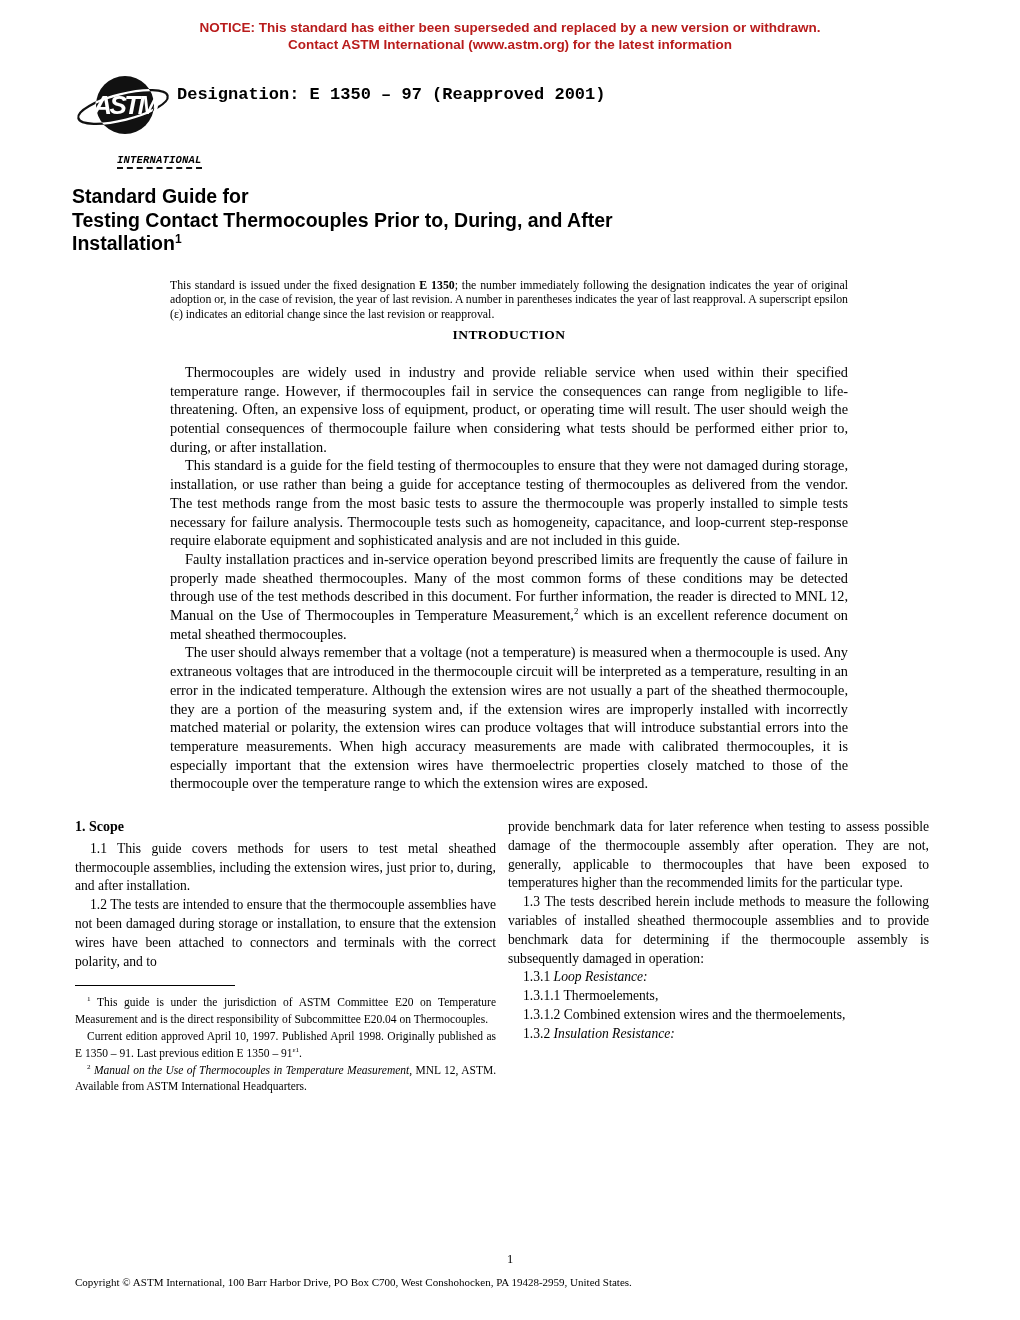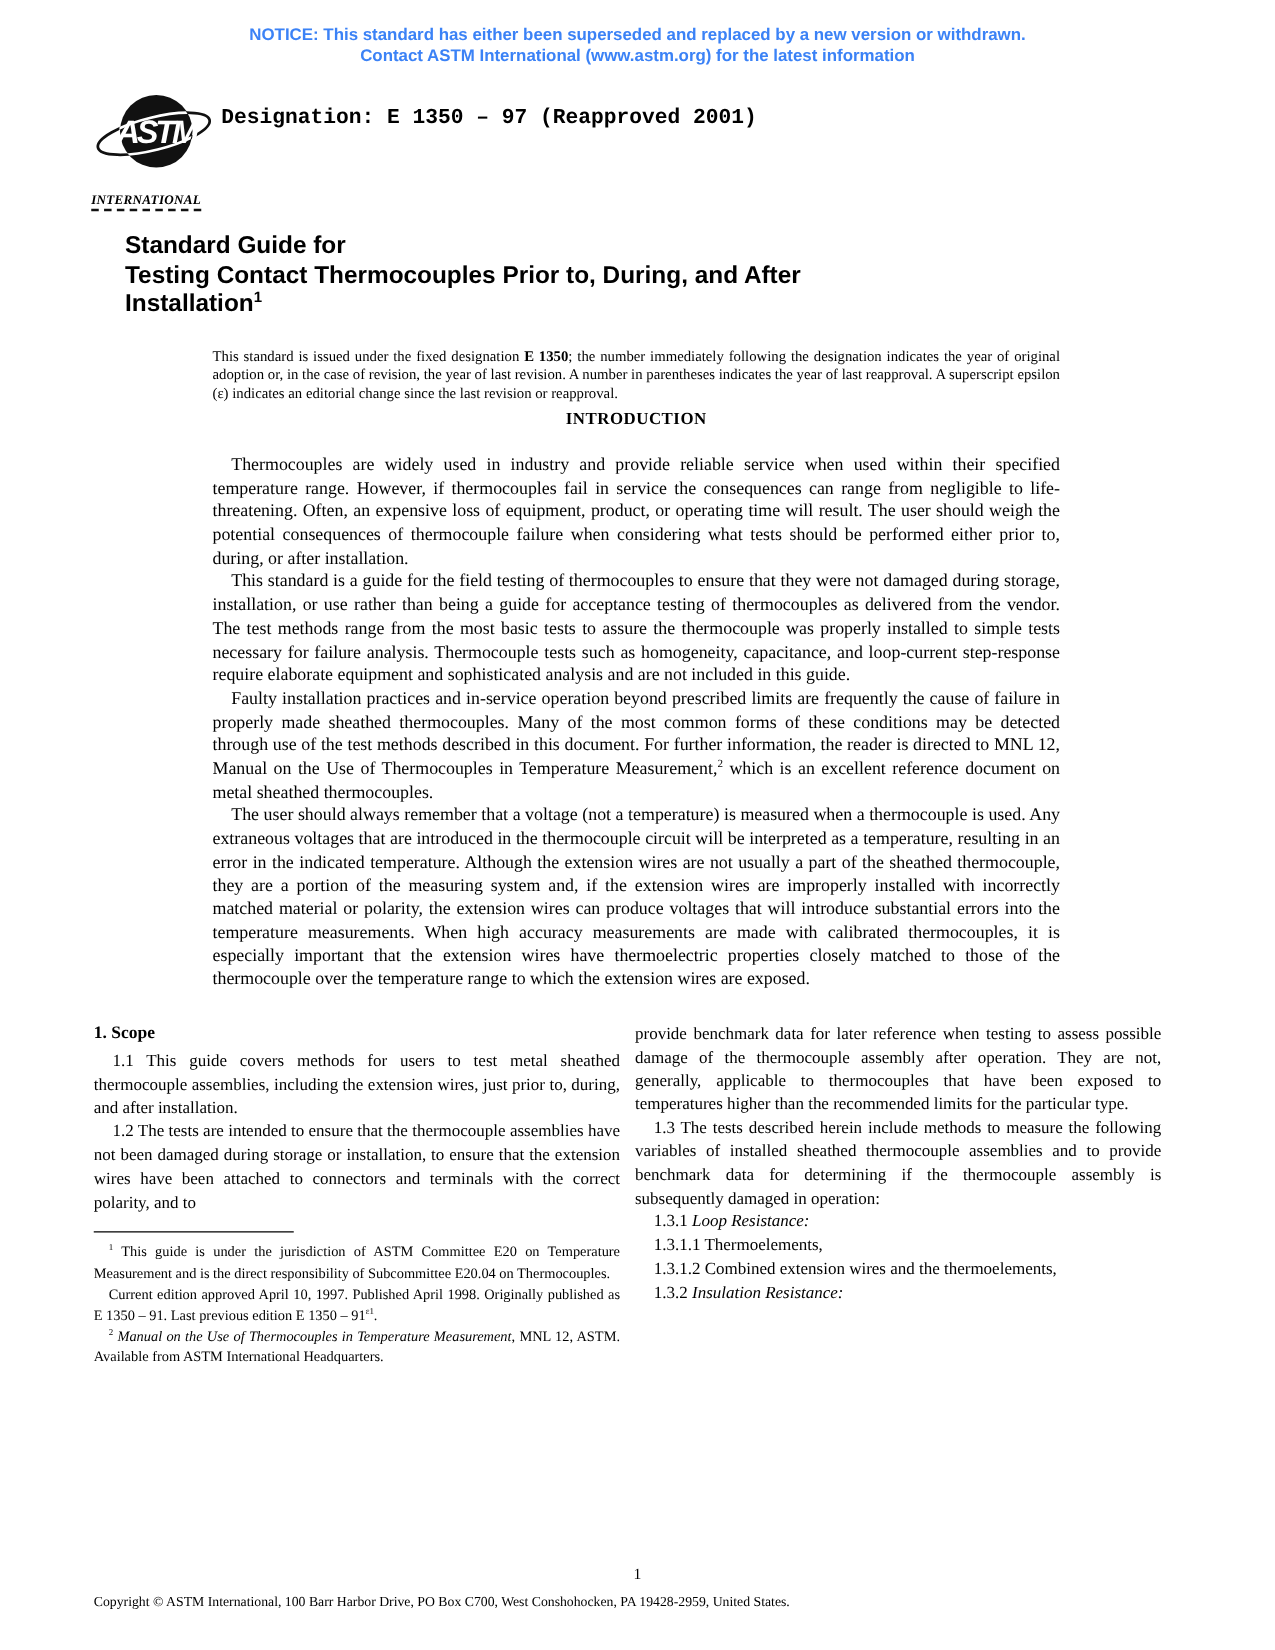--- a/index.html
+++ b/index.html
@@ -23,37 +23,38 @@
     color:#e60000;
   }
 
   .header-row {
     margin:20px 0 0 73px;
     display:flex;
     align-items:flex-start;
   }
   .logo-box { width:100px; flex:0 0 auto; }
   .logo-sub {
-    font-family:Liberation Serif, serif;
+    font-family:Liberation Mono, monospace;
     font-weight:bold; font-style:italic;
     font-size:10.5px; letter-spacing:0.2px;
     border-bottom:2px dashed #111;
     display:inline-block;
     padding-bottom:1px;
     margin-top:-2px;
+    margin-left:44px;
   }
   .designation {
     font-family:Liberation Mono, monospace;
     font-weight:bold;
     font-size:17px;
     margin:12px 0 0 4px;
   }
 
   .title-block {
-    margin:16px 0 0 100px;
+    margin:16px 0 0 72px;
     width:690px;
     font-family:"Liberation Sans", sans-serif;
     font-weight:bold;
     font-size:19.5px;
     line-height:23.5px;
   }
   .title-block sup { font-size:12px; }
 
   .issuing {
     margin:22px 0 0 170px;
@@ -114,21 +115,21 @@
     width:1020px;
     text-align:center;
     font-size:12.5px;
   }
 </style>
 </head>
 <body>
 
 <div class="page">
 
-  <div class="notice" style="color: #3b82f6;">
+  <div class="notice" style="color: #b91c1c;">
     <div>NOTICE: This standard has either been superseded and replaced by a new version or withdrawn.</div>
     <div>Contact ASTM International (www.astm.org) for the latest information</div>
   </div>
 
   <div class="header-row">
     <div class="logo-box">
       <svg width="100" height="72" viewBox="0 0 100 72">
         <defs>
           <clipPath id="globeClip">
               <circle cx="52" cy="32" r="29"></circle>

